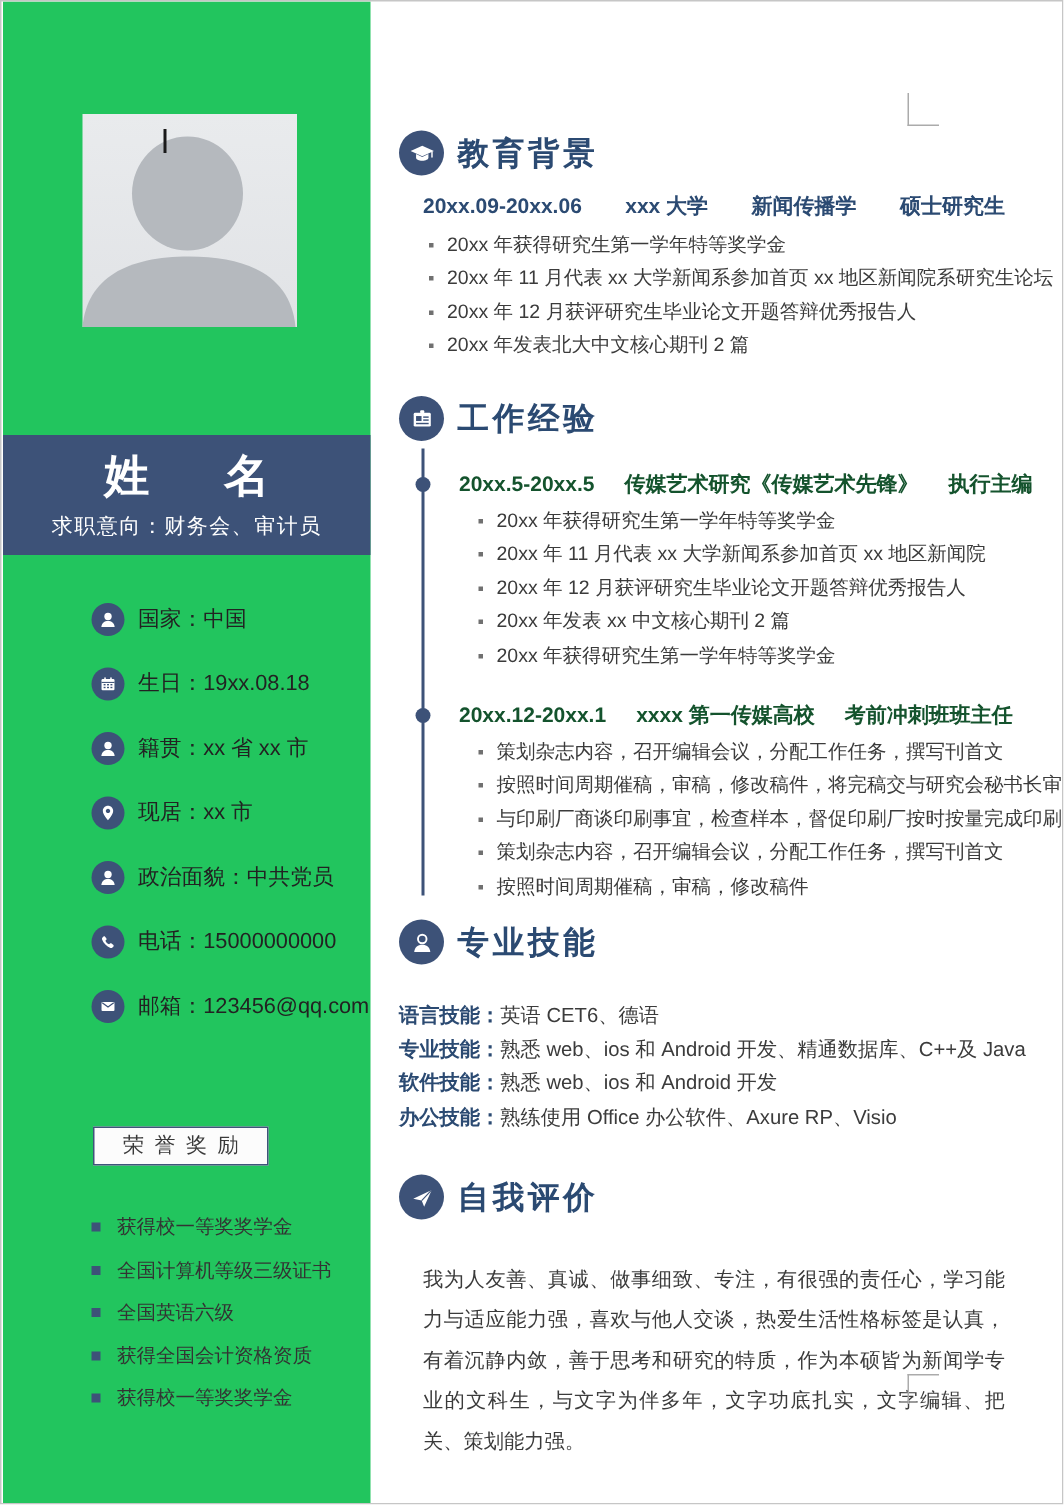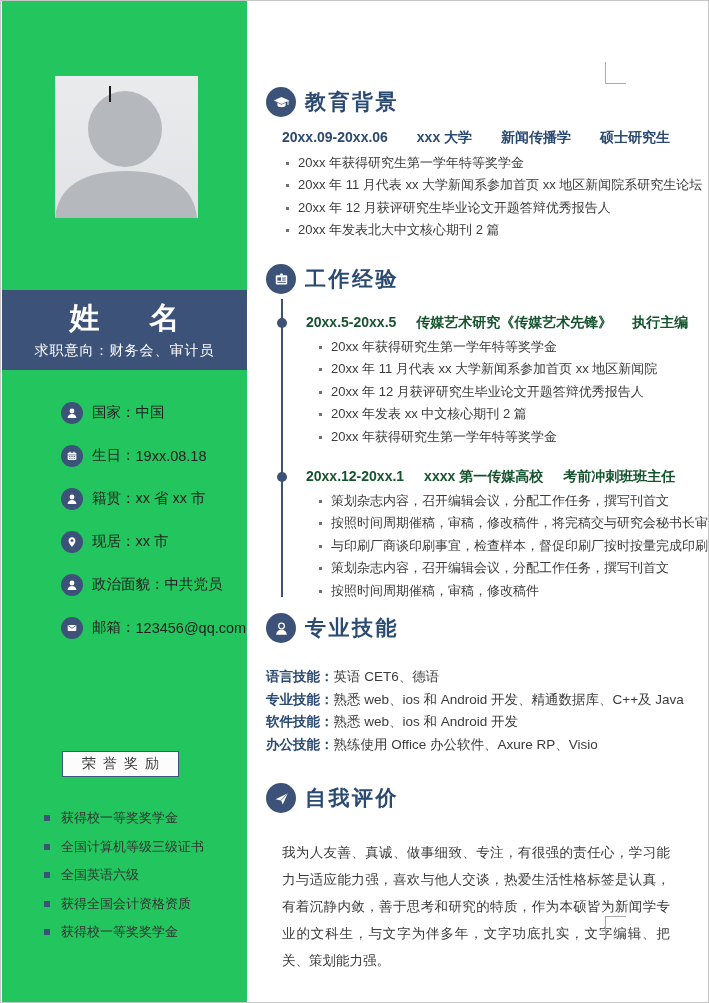--- a/index.html
+++ b/index.html
@@ -21,21 +21,21 @@
   .contact-list { position:absolute; left:0; top:390px; width:245px;margin-left:32px; }
   .contact-item { height:43px; display:flex; align-items:center; padding-left:27px; }
   .circle-icon { border-radius:50%; background:#3d5278; display:flex; align-items:center; justify-content:center; flex:none; }
   .side-icon { width:22px; height:22px; margin-right:9px; }
   .contact-text { font-size:14.5px; color:#222; white-space:nowrap; }
 
   .honors-title-box { position:absolute; left:60px; top:750px; width:117px; height:26px;
                       border:1px solid #3f547a; background:#fcfcfc; display:flex; align-items:center; justify-content:center;
                       font-size:14px; color:#3a3a3a; letter-spacing:7px; text-indent:7px; white-space:nowrap; }
   .honors-list { position:absolute; left:0; top:803px; width:245px; }
-  .honor-item { height:28.5px; display:flex; align-items:center; padding-left:42px; font-size:13px; color:#333; white-space:nowrap; }
+  .honor-item { height:28.5px; display:flex; align-items:center; padding-left:59px; font-size:13px; color:#333; white-space:nowrap; }
   .sq-bullet { width:6px; height:6px; background:#3d5278; margin-right:11px; flex:none; }
 
   
   .section { position:absolute; left:265px; width:416px; }
   .sec-header { display:flex; align-items:center; }
   .sec-icon { width:30px; height:30px; margin-right:9px; }
   .sec-title { font-size:21px; font-weight:bold; color:#2b4a72; letter-spacing:2.5px; white-space:nowrap; }
 
   .edu-entry { display:flex; justify-content:space-between; margin:12px 12px 0 16px;
                font-size:14px; font-weight:bold; color:#2b4a72; white-space:nowrap; }
@@ -142,20 +142,29 @@
         <span class="circle-icon side-icon">
           <svg width="14" height="14" viewBox="0 0 24 24">
               <circle cx="12" cy="8.6" r="4.2" fill="#fff"></circle>
               <path d="M4.4 20.5 C4.9 16 8 13.8 12 13.8 C16 13.8 19.1 16 19.6 20.5 Z" fill="#fff"></path>
             </svg>
         </span>
         <span class="contact-text">政治面貌：</span>
         <span class="contact-text">中共党员</span>
       </div>
 
+      <div class="contact-item">
+        <span class="circle-icon side-icon">
+          <svg width="14" height="14" viewBox="0 0 24 24">
+              <path d="M17.9 15.2 L15.7 13.5 C15.3 13.2 14.6 13.2 14.3 13.6 L13.2 14.7 C11.4 13.8 9.9 12.3 9 10.5 L10.1 9.4 C10.5 9.1 10.5 8.4 10.2 8 L8.5 5.8 C8.1 5.3 7.3 5.3 6.9 5.7 L5.7 6.9 C5.1 7.5 4.9 8.4 5.2 9.2 C6.9 13.6 10.4 17.1 14.8 18.8 C15.6 19.1 16.5 18.9 17.1 18.3 L18.3 17.1 C18.7 16.7 18.4 15.6 17.9 15.2 Z" fill="#fff"></path>
+            </svg>
+        </span>
+        <span class="contact-text">电话：</span>
+        <span class="contact-text">15000000000</span>
+      </div>
 
       <div class="contact-item">
         <span class="circle-icon side-icon">
           <svg width="14" height="14" viewBox="0 0 24 24">
               <rect x="4.6" y="6.8" width="14.8" height="10.4" rx="1.2" fill="#fff"></rect>
               <path d="M5.4 7.8 L12 12.6 L18.6 7.8" stroke="#3d5278" stroke-width="1.4" fill="none"></path>
             </svg>
         </span>
         <span class="contact-text">邮箱：</span>
         <span class="contact-text">123456@qq.com</span>

